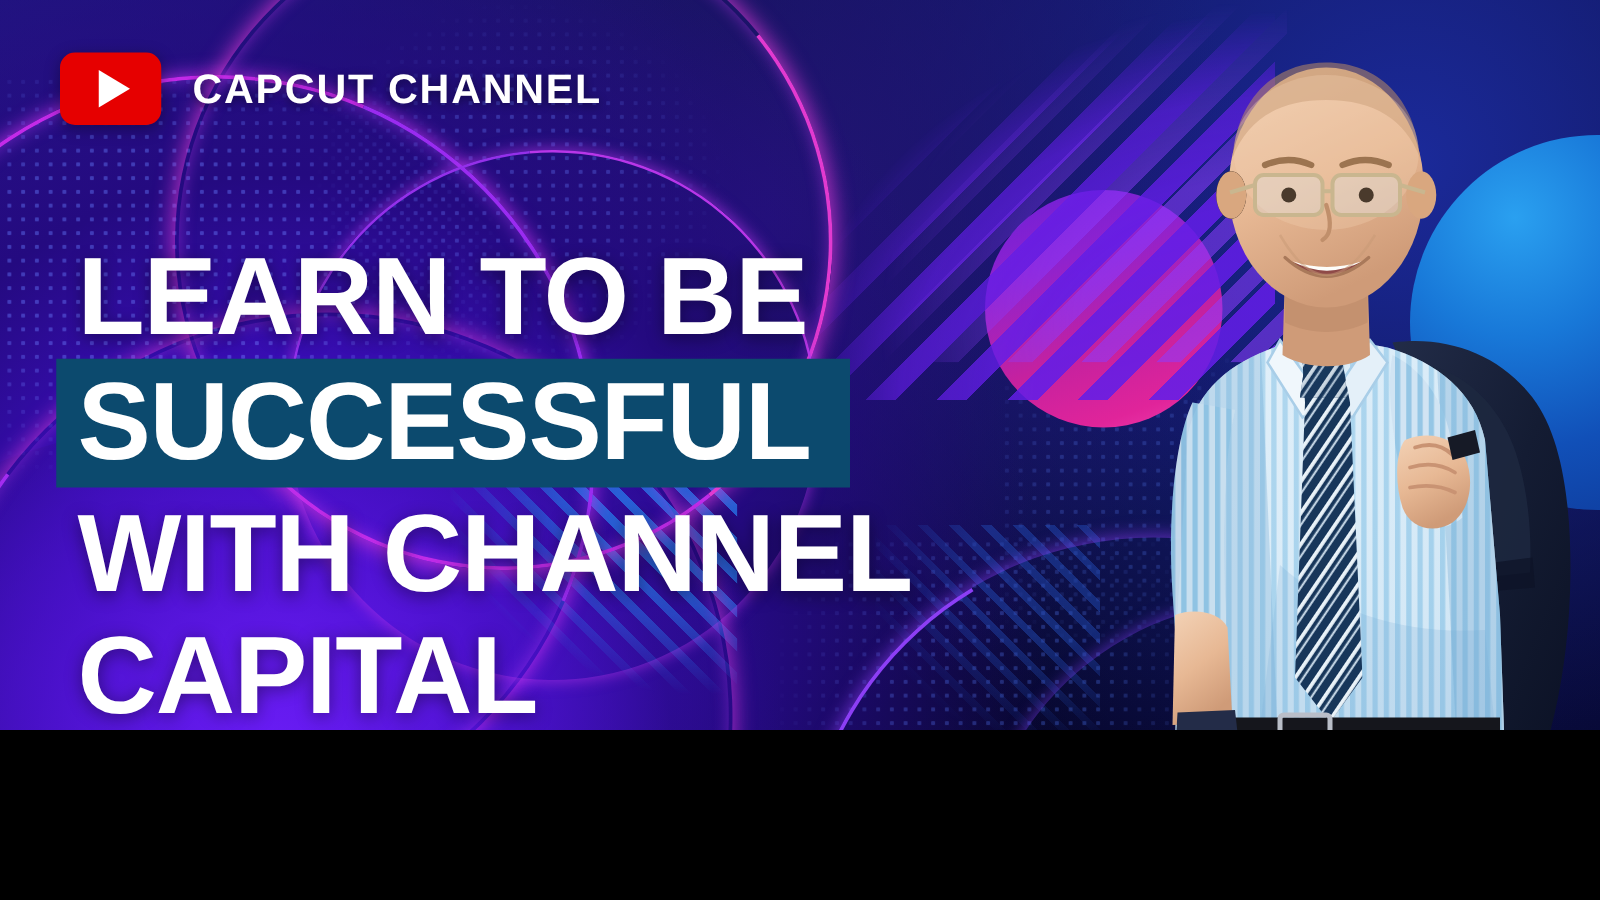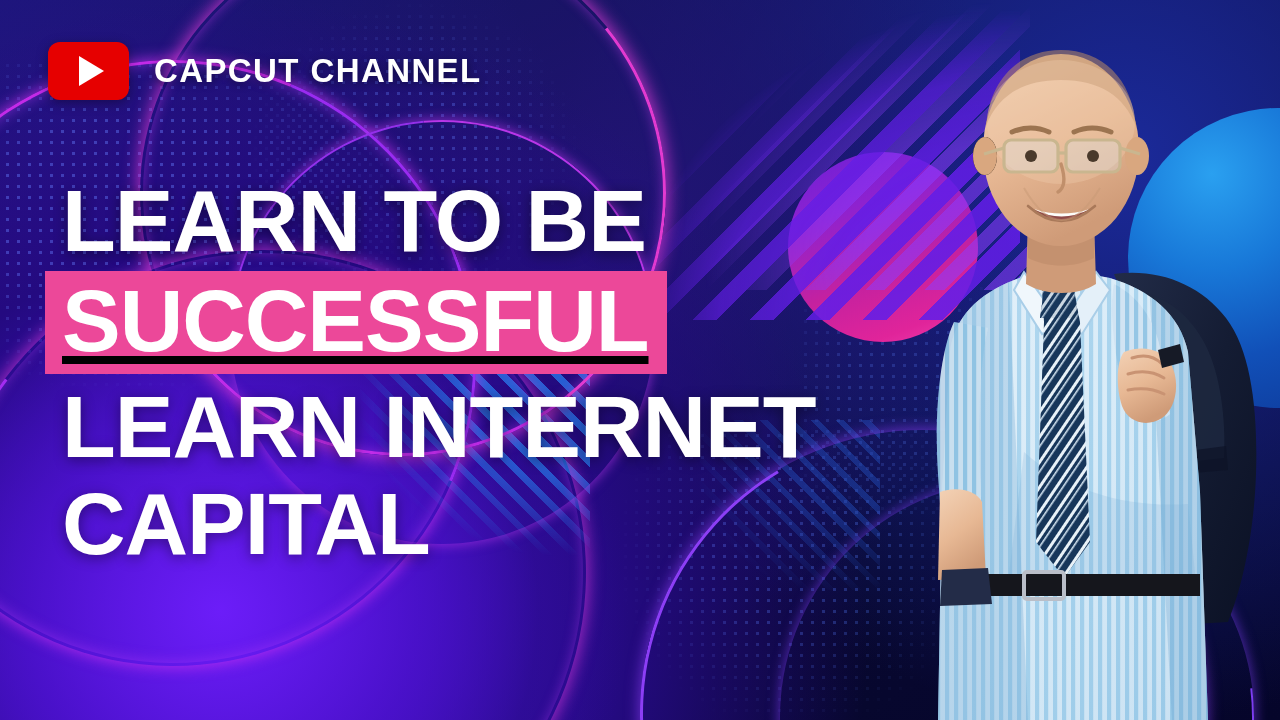--- a/index.html
+++ b/index.html
@@ -1,20 +1,20 @@
 <!DOCTYPE html>
 <html><head>
 <meta charset="utf-8">
 <style>
   html,body{margin:0;padding:0;background:#000;}
   body{font-family:"Liberation Sans",sans-serif;}
 
   #thumb{
     position:relative;
-    width:1280px;height:720px;
+    width:1280px;height:584px;
     overflow:hidden;
     background:#0a0a3c;
   }
 
   
   .bg-base{
     position:absolute;inset:0;
     background:
       radial-gradient(circle at 18% 88%, #5512e8 0%, #3d0ec0 16%, #240a80 32%, rgba(20,7,70,0) 52%),
       radial-gradient(circle at 5% 42%, #2c1490 0%, rgba(25,10,90,0) 42%),
@@ -135,30 +135,30 @@
     width:0;height:0;margin-left:5px;
     border-top:15px solid transparent;border-bottom:15px solid transparent;
     border-left:25px solid #fff;
   }
   .channel-name{
     color:#fff;font-size:33px;font-weight:700;letter-spacing:1.4px;
     text-shadow:0 2px 8px rgba(0,0,0,.45);white-space:nowrap;
   }
 
   
-  .headline{position:absolute;left:62px;top:178px;z-index:45;width:840px;}
+  .headline{position:absolute;left:62px;top:194px;z-index:45;width:840px;}
   .hl{
     color:#fff;font-weight:700;font-size:88px;line-height:.97;
     letter-spacing:-1px;white-space:nowrap;
     text-shadow:0 3px 14px rgba(0,0,0,.42);
   }
   .hl-1{margin-left:0;}
   .hl-highlight-wrap{
-    position:relative;margin:8px 0 6px -17px;padding:7px 18px 10px 17px;
-    background:#ec4899;display:inline-block;text-decoration:underline;
+    position:relative;margin:8px 0 6px -17px;padding:7px 31px 10px 17px;
+    background:#0c4a6e;display:inline-block;
   }
   .hl-highlight-wrap .hl{text-shadow:none;}
   .hl-3{margin-top:4px;}
   .hl-4{margin-top:12px;}
 
   
   .person{position:absolute;left:828px;top:22px;width:452px;height:698px;z-index:30;}
 
   .p-svg{position:absolute;inset:0;width:100%;height:100%;}
 </style>
@@ -326,17 +326,17 @@
     <div class="channel-name">CAPCUT CHANNEL</div>
   </div>
 
   <div class="headline">
     <div class="hl hl-1">LEARN TO BE</div>
 
     <div class="hl-highlight-wrap">
       <div class="hl hl-2">SUCCESSFUL</div>
     </div>
 
-    <div class="hl hl-3">LEARN INTERNET</div>
+    <div class="hl hl-3">WITH CHANNEL</div>
     <div class="hl hl-4">CAPITAL</div>
   </div>
 
 </div>
 
 </body></html>

